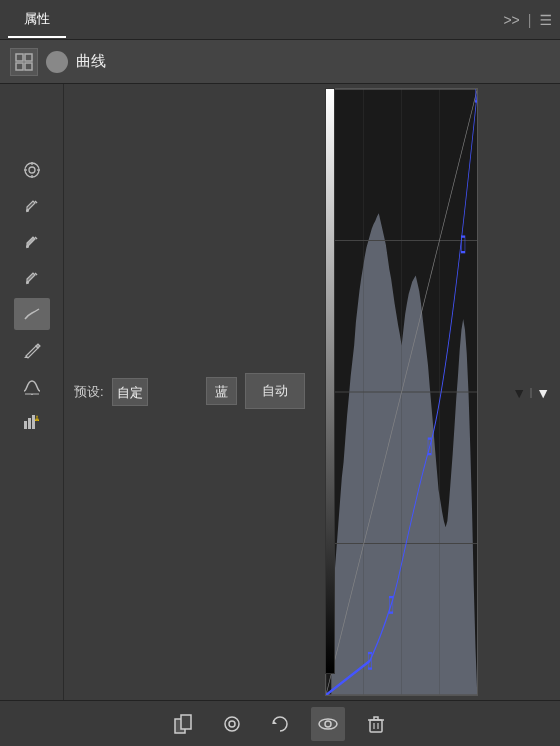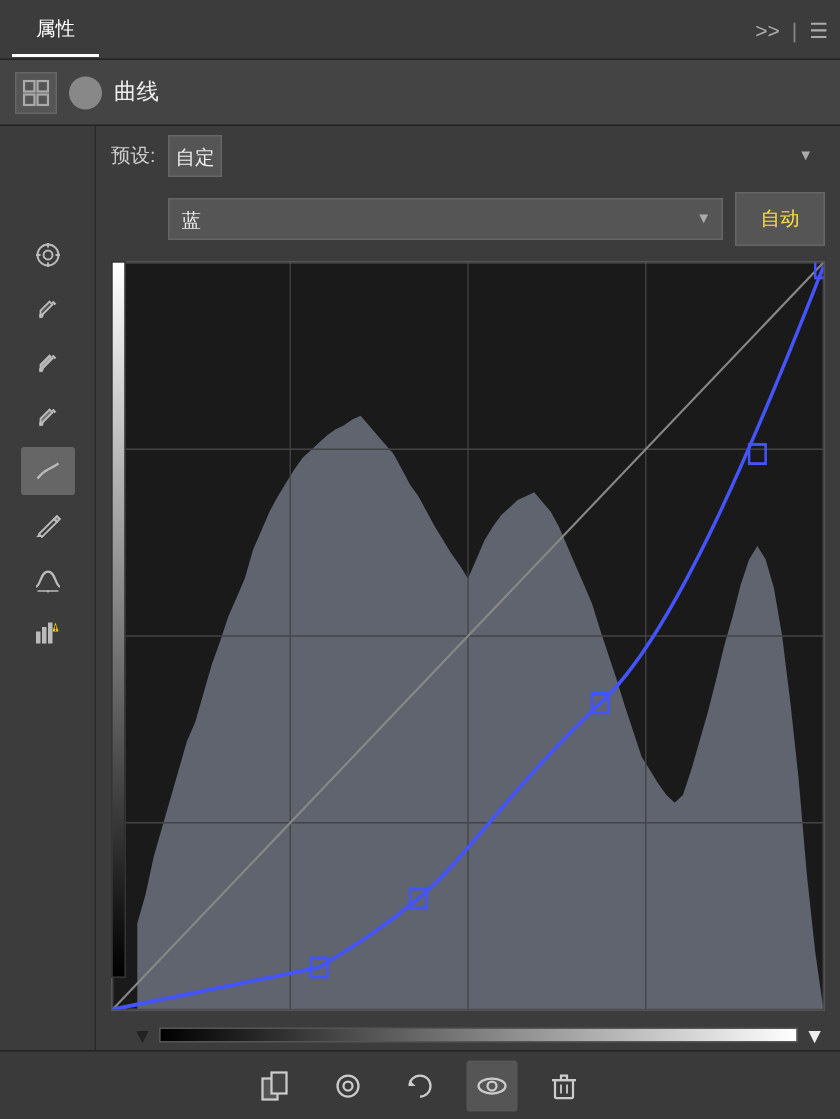--- a/index.html
+++ b/index.html
@@ -100,21 +100,20 @@
       color: #bbb;
       font-size: 16px;
     }
     .tool-btn.active { background: #666; }
     .tool-btn svg { width: 18px; height: 18px; }
 
     
     .right-content {
       flex: 1;
       display: flex;
-      flex-direction: column;
       background: #3c3c3c;
     }
 
     
     .preset-row {
       display: flex;
       align-items: center;
       padding: 6px 10px;
       gap: 8px;
     }
@@ -177,21 +176,21 @@
       border: 1px solid #666;
       padding: 4px 8px;
       font-size: 13px;
       appearance: none;
       -webkit-appearance: none;
       cursor: pointer;
       height: 28px;
     }
     .auto-btn {
       background: #555;
-      color: #fde047;
+      color: #e5e5e5;
       border: 1px solid #666;
       padding: 4px 16px;
       cursor: pointer;
       font-size: 13px;
       height: 36px;
       white-space: nowrap;
     }
 
     
     .curve-container {

